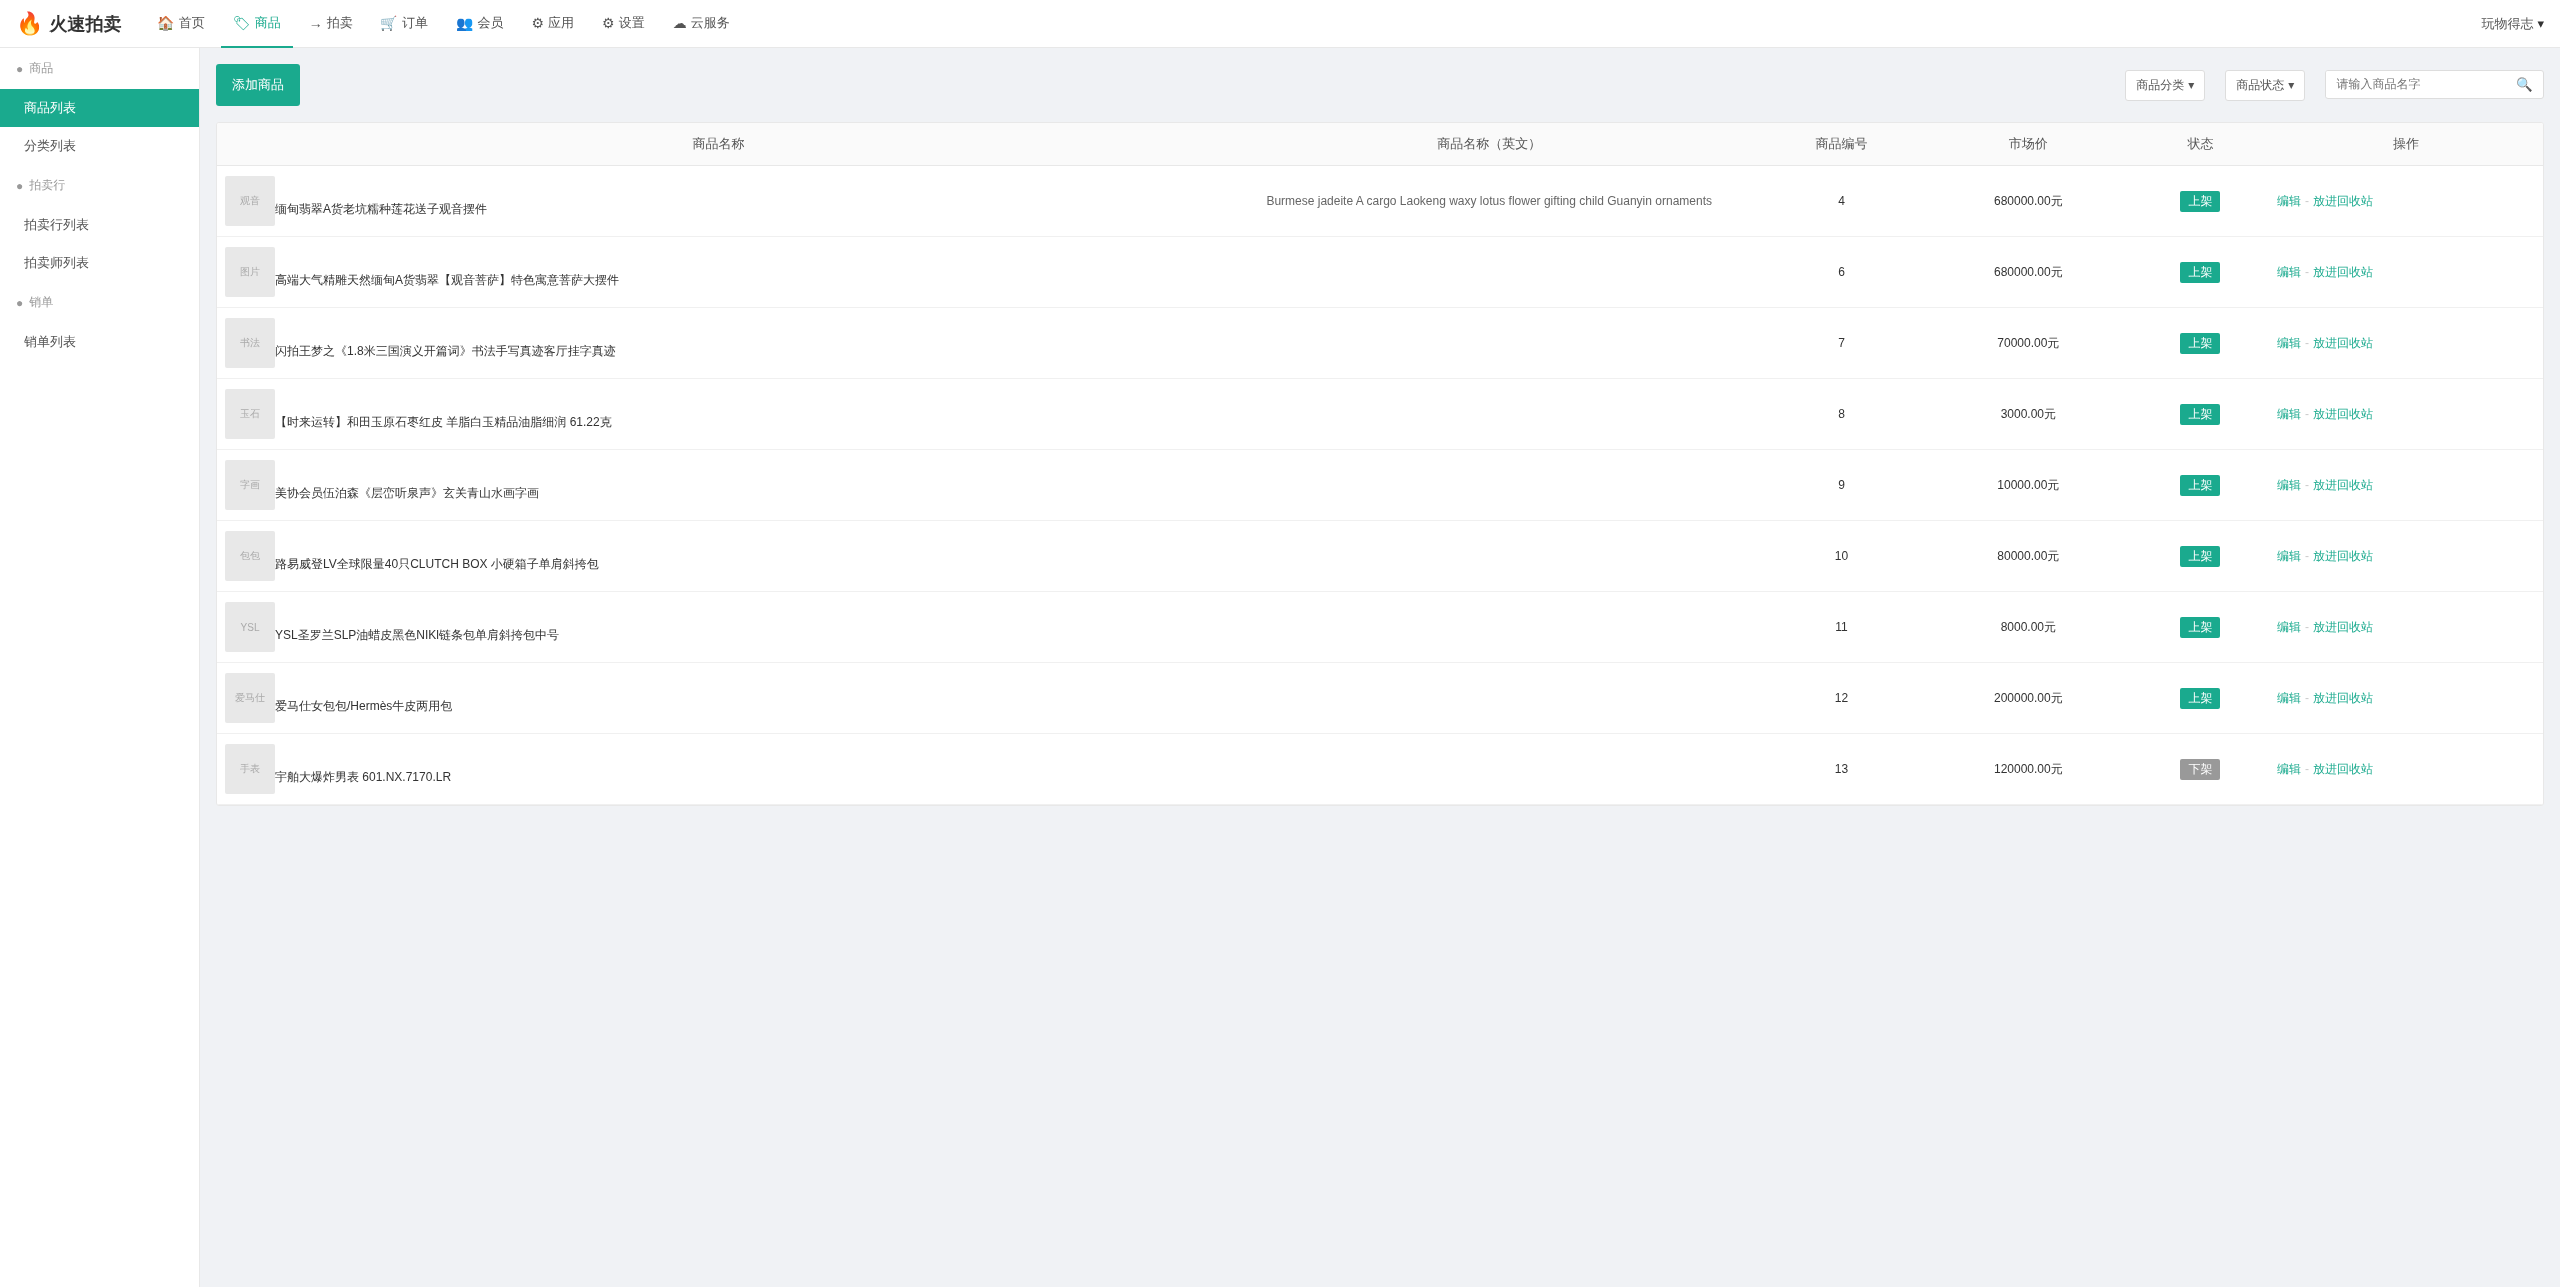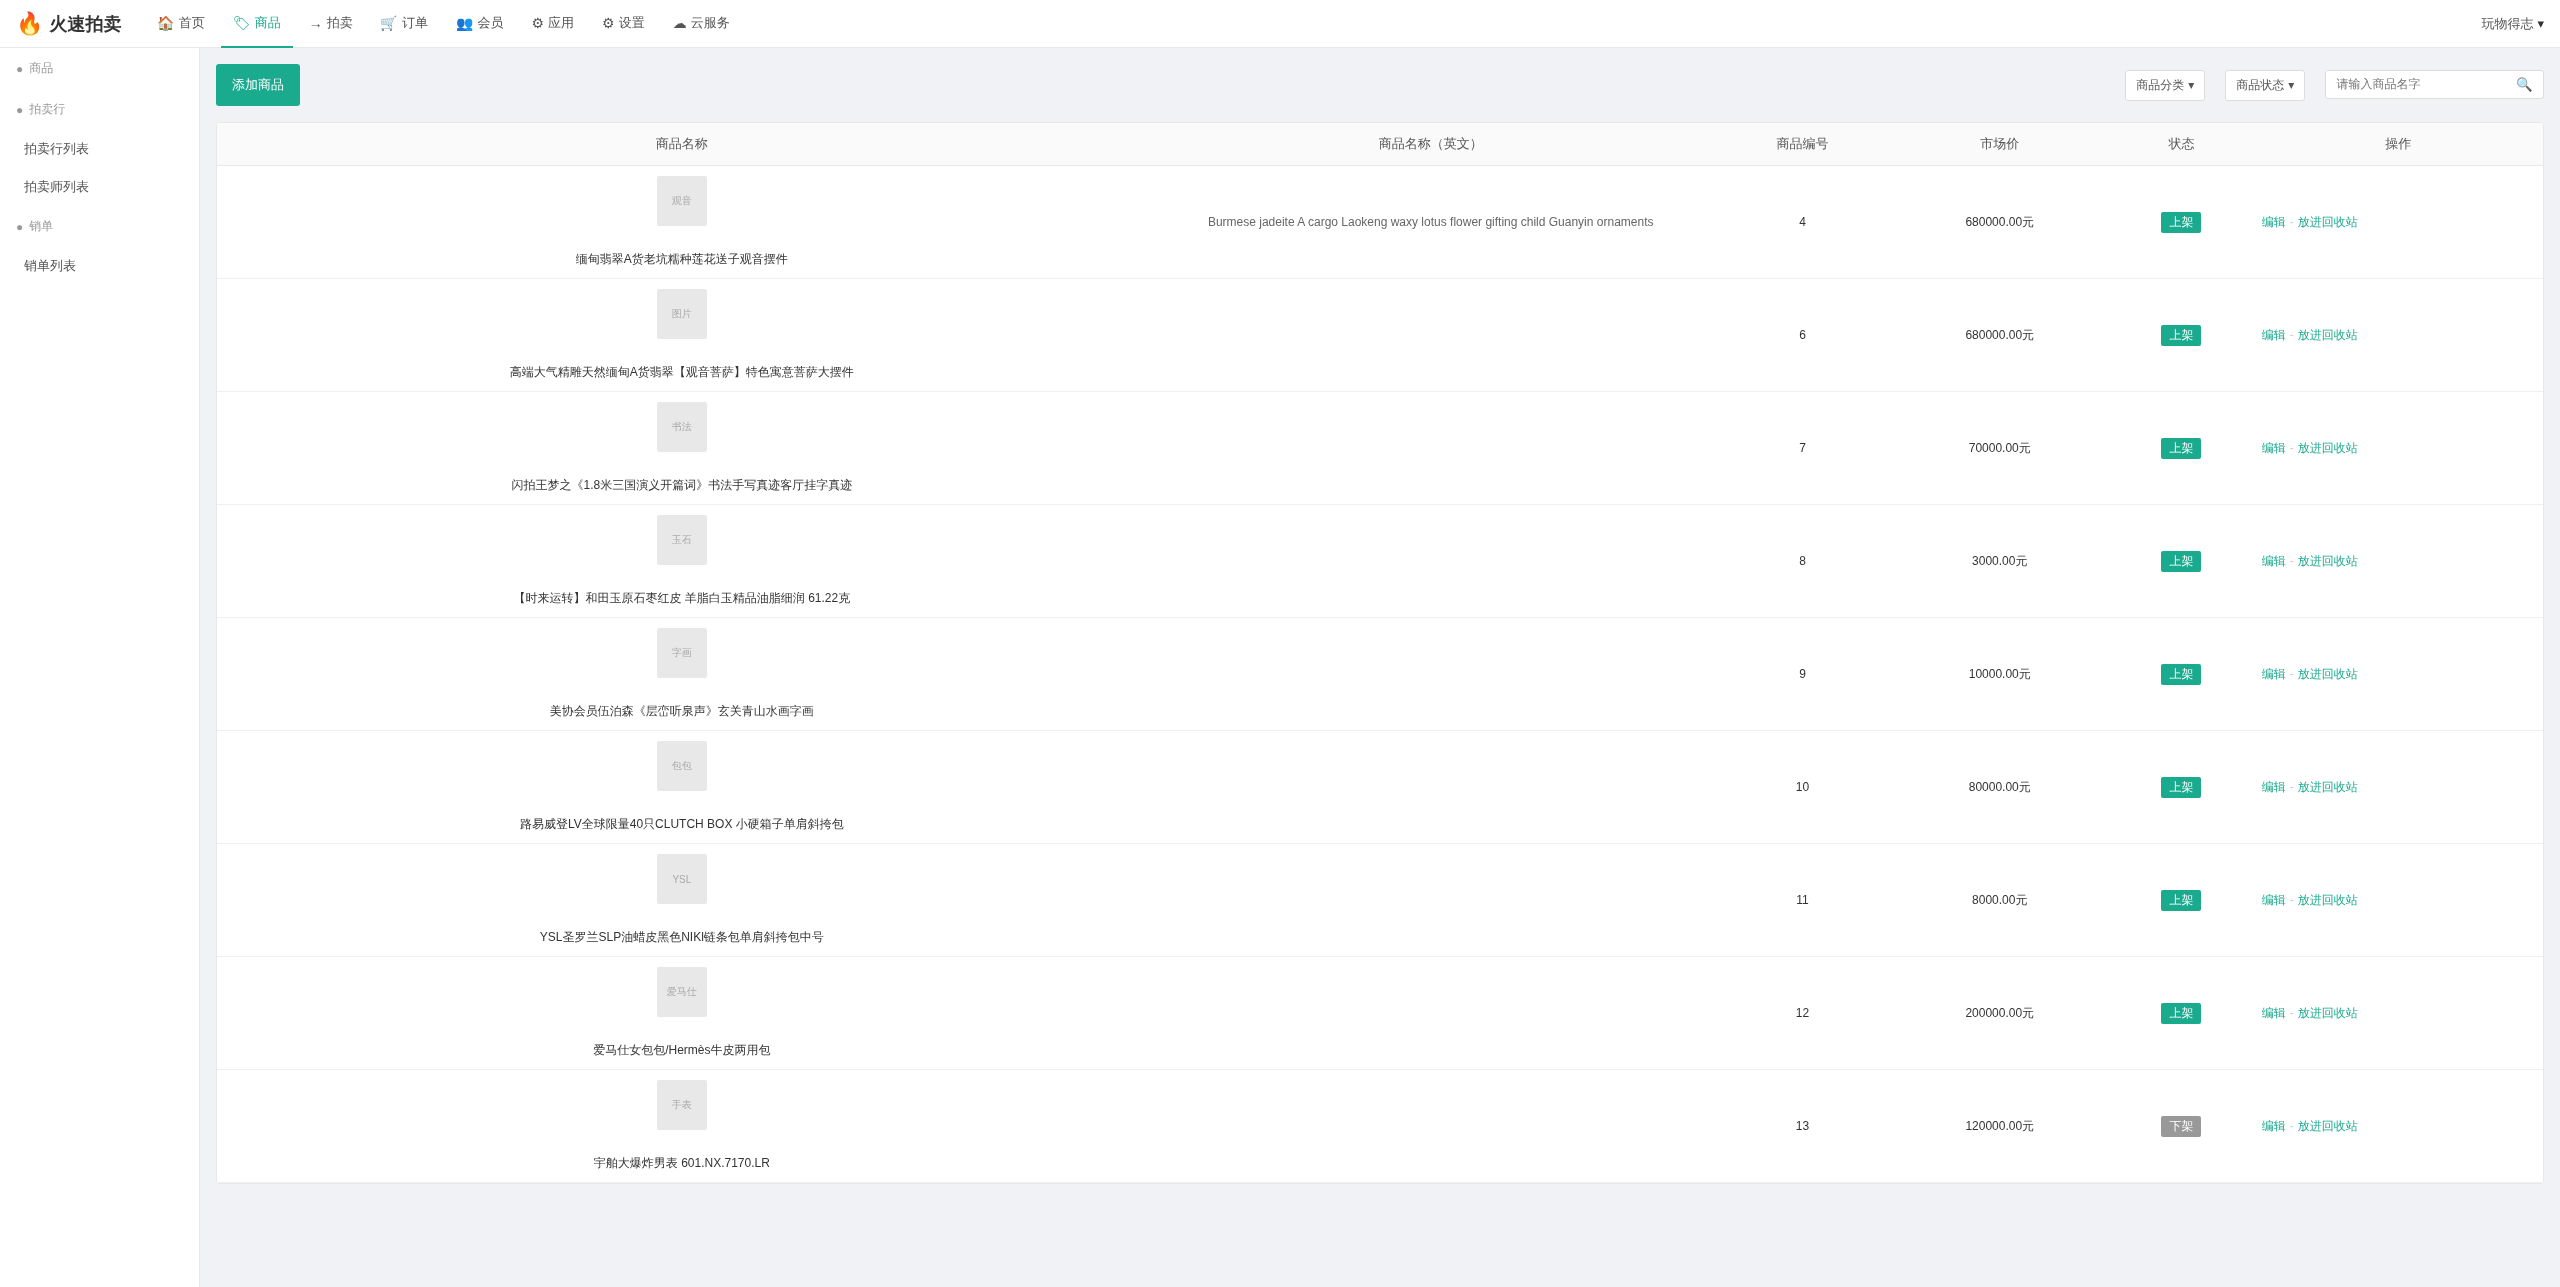--- a/index.html
+++ b/index.html
@@ -82,21 +82,21 @@
       background: none; border: none; padding: 6px 10px; cursor: pointer; color: #999;
     }
 
     
     .table-wrap { background: #fff; border-radius: 3px; overflow: hidden; border: 1px solid #e8e8e8; }
     table { width: 100%; border-collapse: collapse; }
     thead tr { background: #fafafa; border-bottom: 1px solid #e8e8e8; }
     thead th { padding: 12px 8px; text-align: center; font-size: 13px; color: #555; font-weight: 500; }
     tbody tr { border-bottom: 1px solid #f0f0f0; }
     tbody td { padding: 10px 8px; text-align: center; font-size: 12px; vertical-align: middle; }
-    .product-cell { display: flex; align-items: center; gap: 8px; text-align: right; flex-direction: column; }
+    .product-cell { display: flex; align-items: center; text-align: right; }
     .product-img {
       width: 50px; height: 50px; background: #e8e8e8; flex-shrink: 0;
       display: flex; align-items: center; justify-content: center;
       font-size: 10px; color: #aaa; overflow: hidden; border-radius: 2px;
     }
     .product-name { font-size: 12px; color: #333; line-height: 1.5; margin-top: 16px; }
     .status-badge {
       display: inline-block; padding: 2px 8px; border-radius: 2px; font-size: 12px; color: #fff;
     }
     .status-up { background: #1aaa8e; }
@@ -153,20 +153,24 @@
   </div>
 </nav>
 
 <div class="layout">
 
   <aside class="sidebar">
     <div class="sidebar-section-title">
       <span>●</span>
       <span>商品</span>
     </div>
+    <div id="sidebar-product-items">
+        <div class="sidebar-item active">商品列表</div>
+        <div class="sidebar-item">分类列表</div>
+      </div>
 
     <div class="sidebar-section-title">
       <span>●</span>
       <span>拍卖行</span>
     </div>
     <div id="sidebar-auction-items">
         <div class="sidebar-item">拍卖行列表</div>
         <div class="sidebar-item">拍卖师列表</div>
       </div>
 

